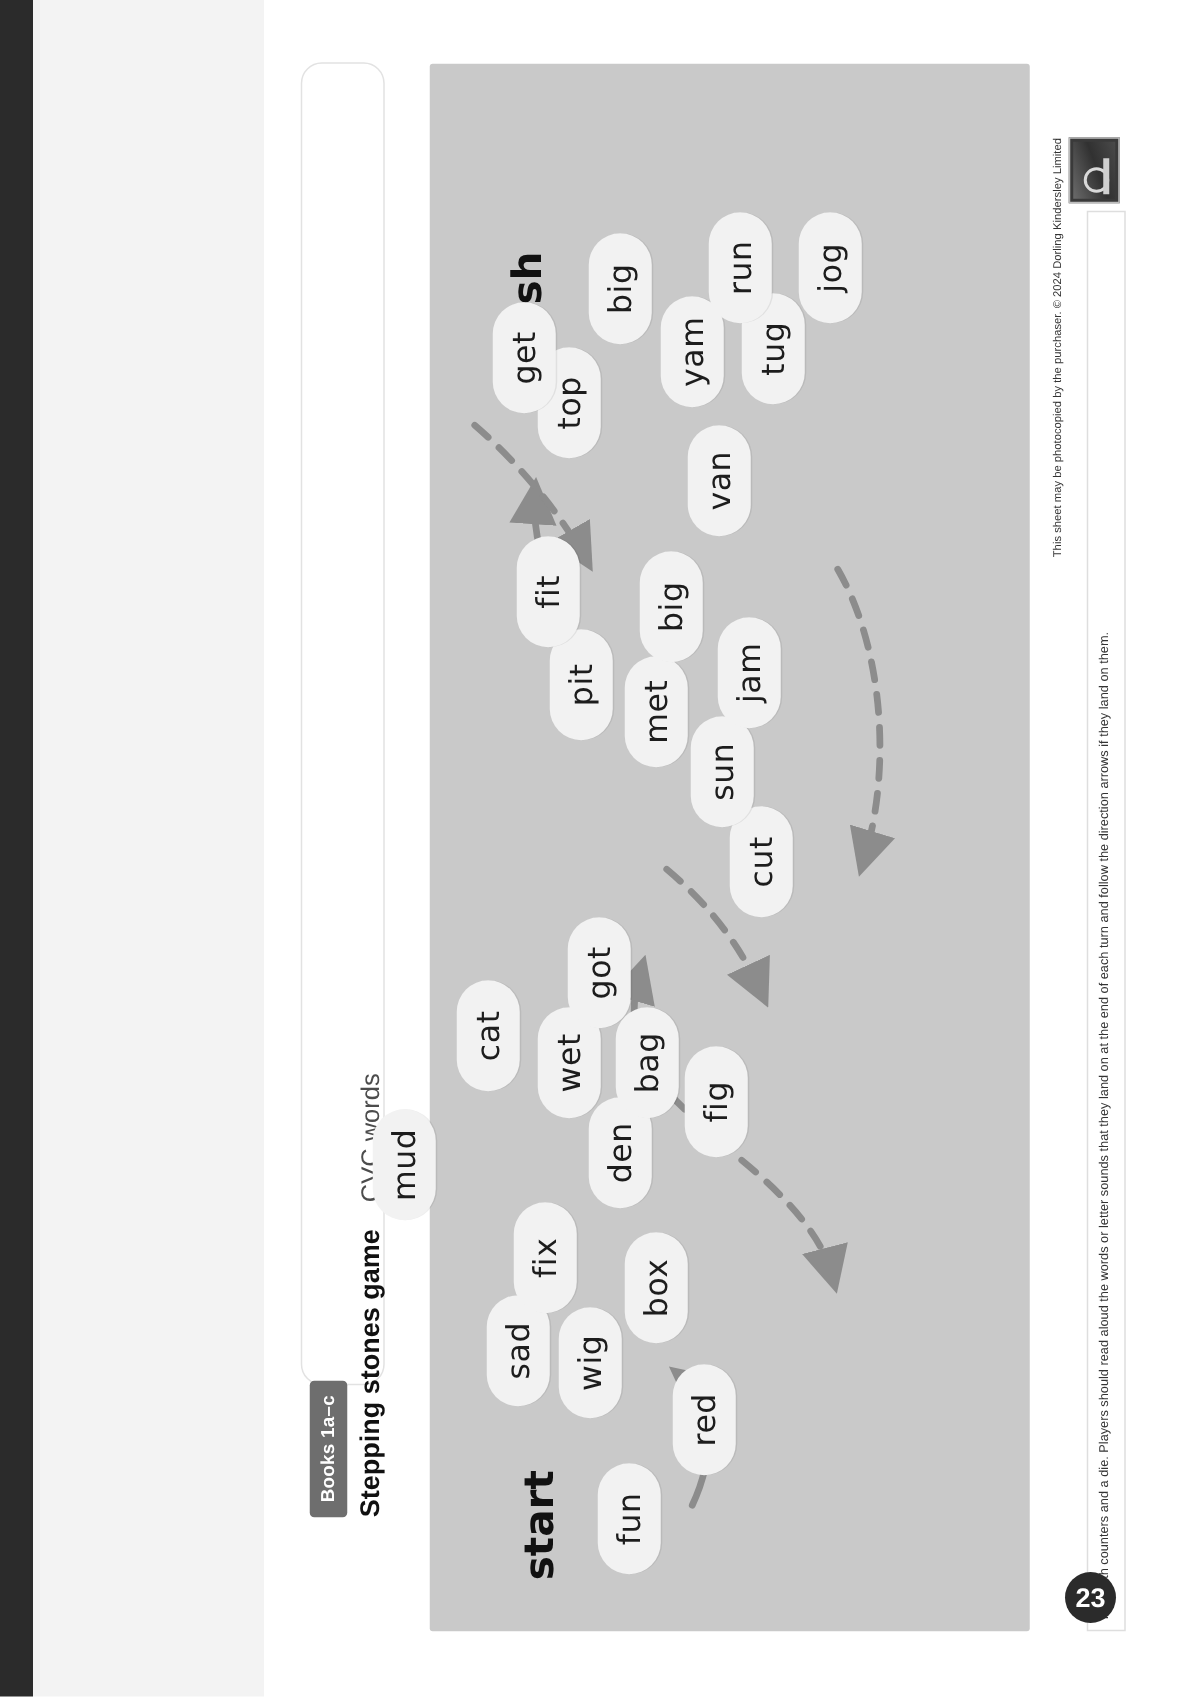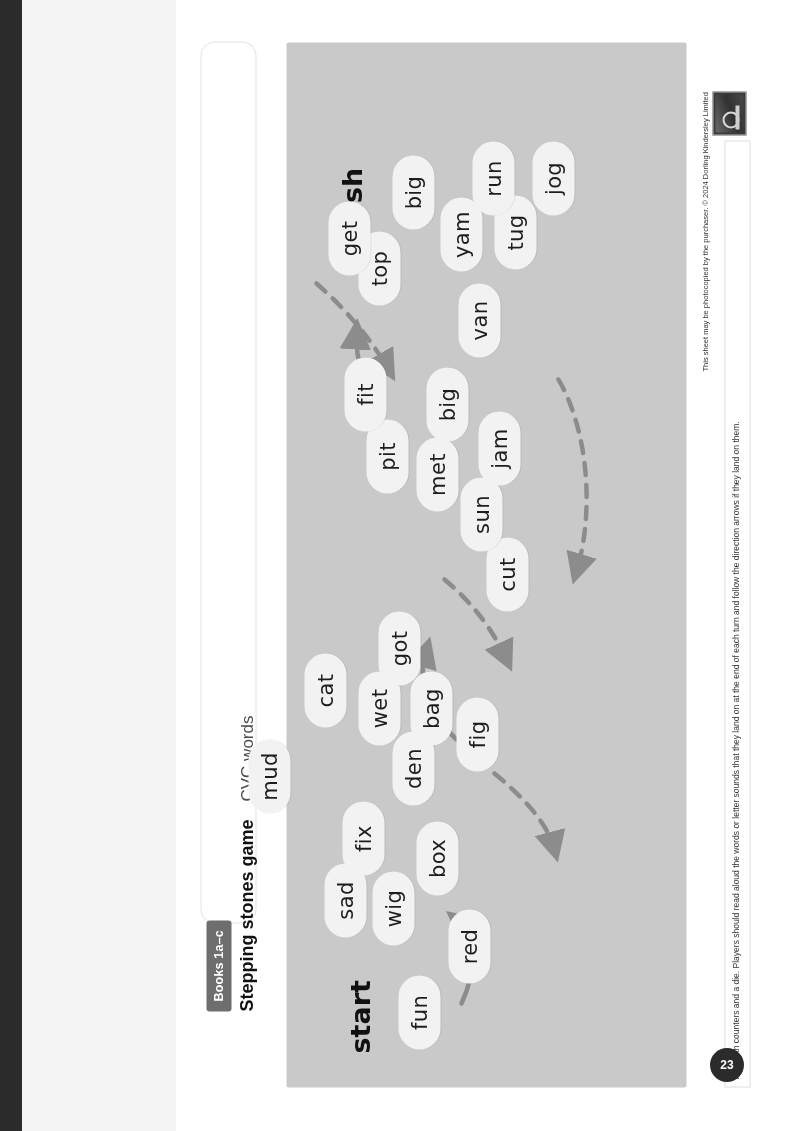--- a/index.html
+++ b/index.html
@@ -138,21 +138,21 @@
     border: 1px solid #dedede;
   }
 
   
   #pagenum {
     position: absolute;
     width: 34px; height: 34px;
     border-radius: 50%;
     background: #2b2b2b;
     color: #fff;
-    font-size: 12px;
+    font-size: 18px;
     font-weight: bold;
     display: flex; align-items: center; justify-content: center;
   }
 
   
   #thumb {
     position: absolute;
     background: #3a3a3a;
     border: 1px solid #bdbdbd;
   }

